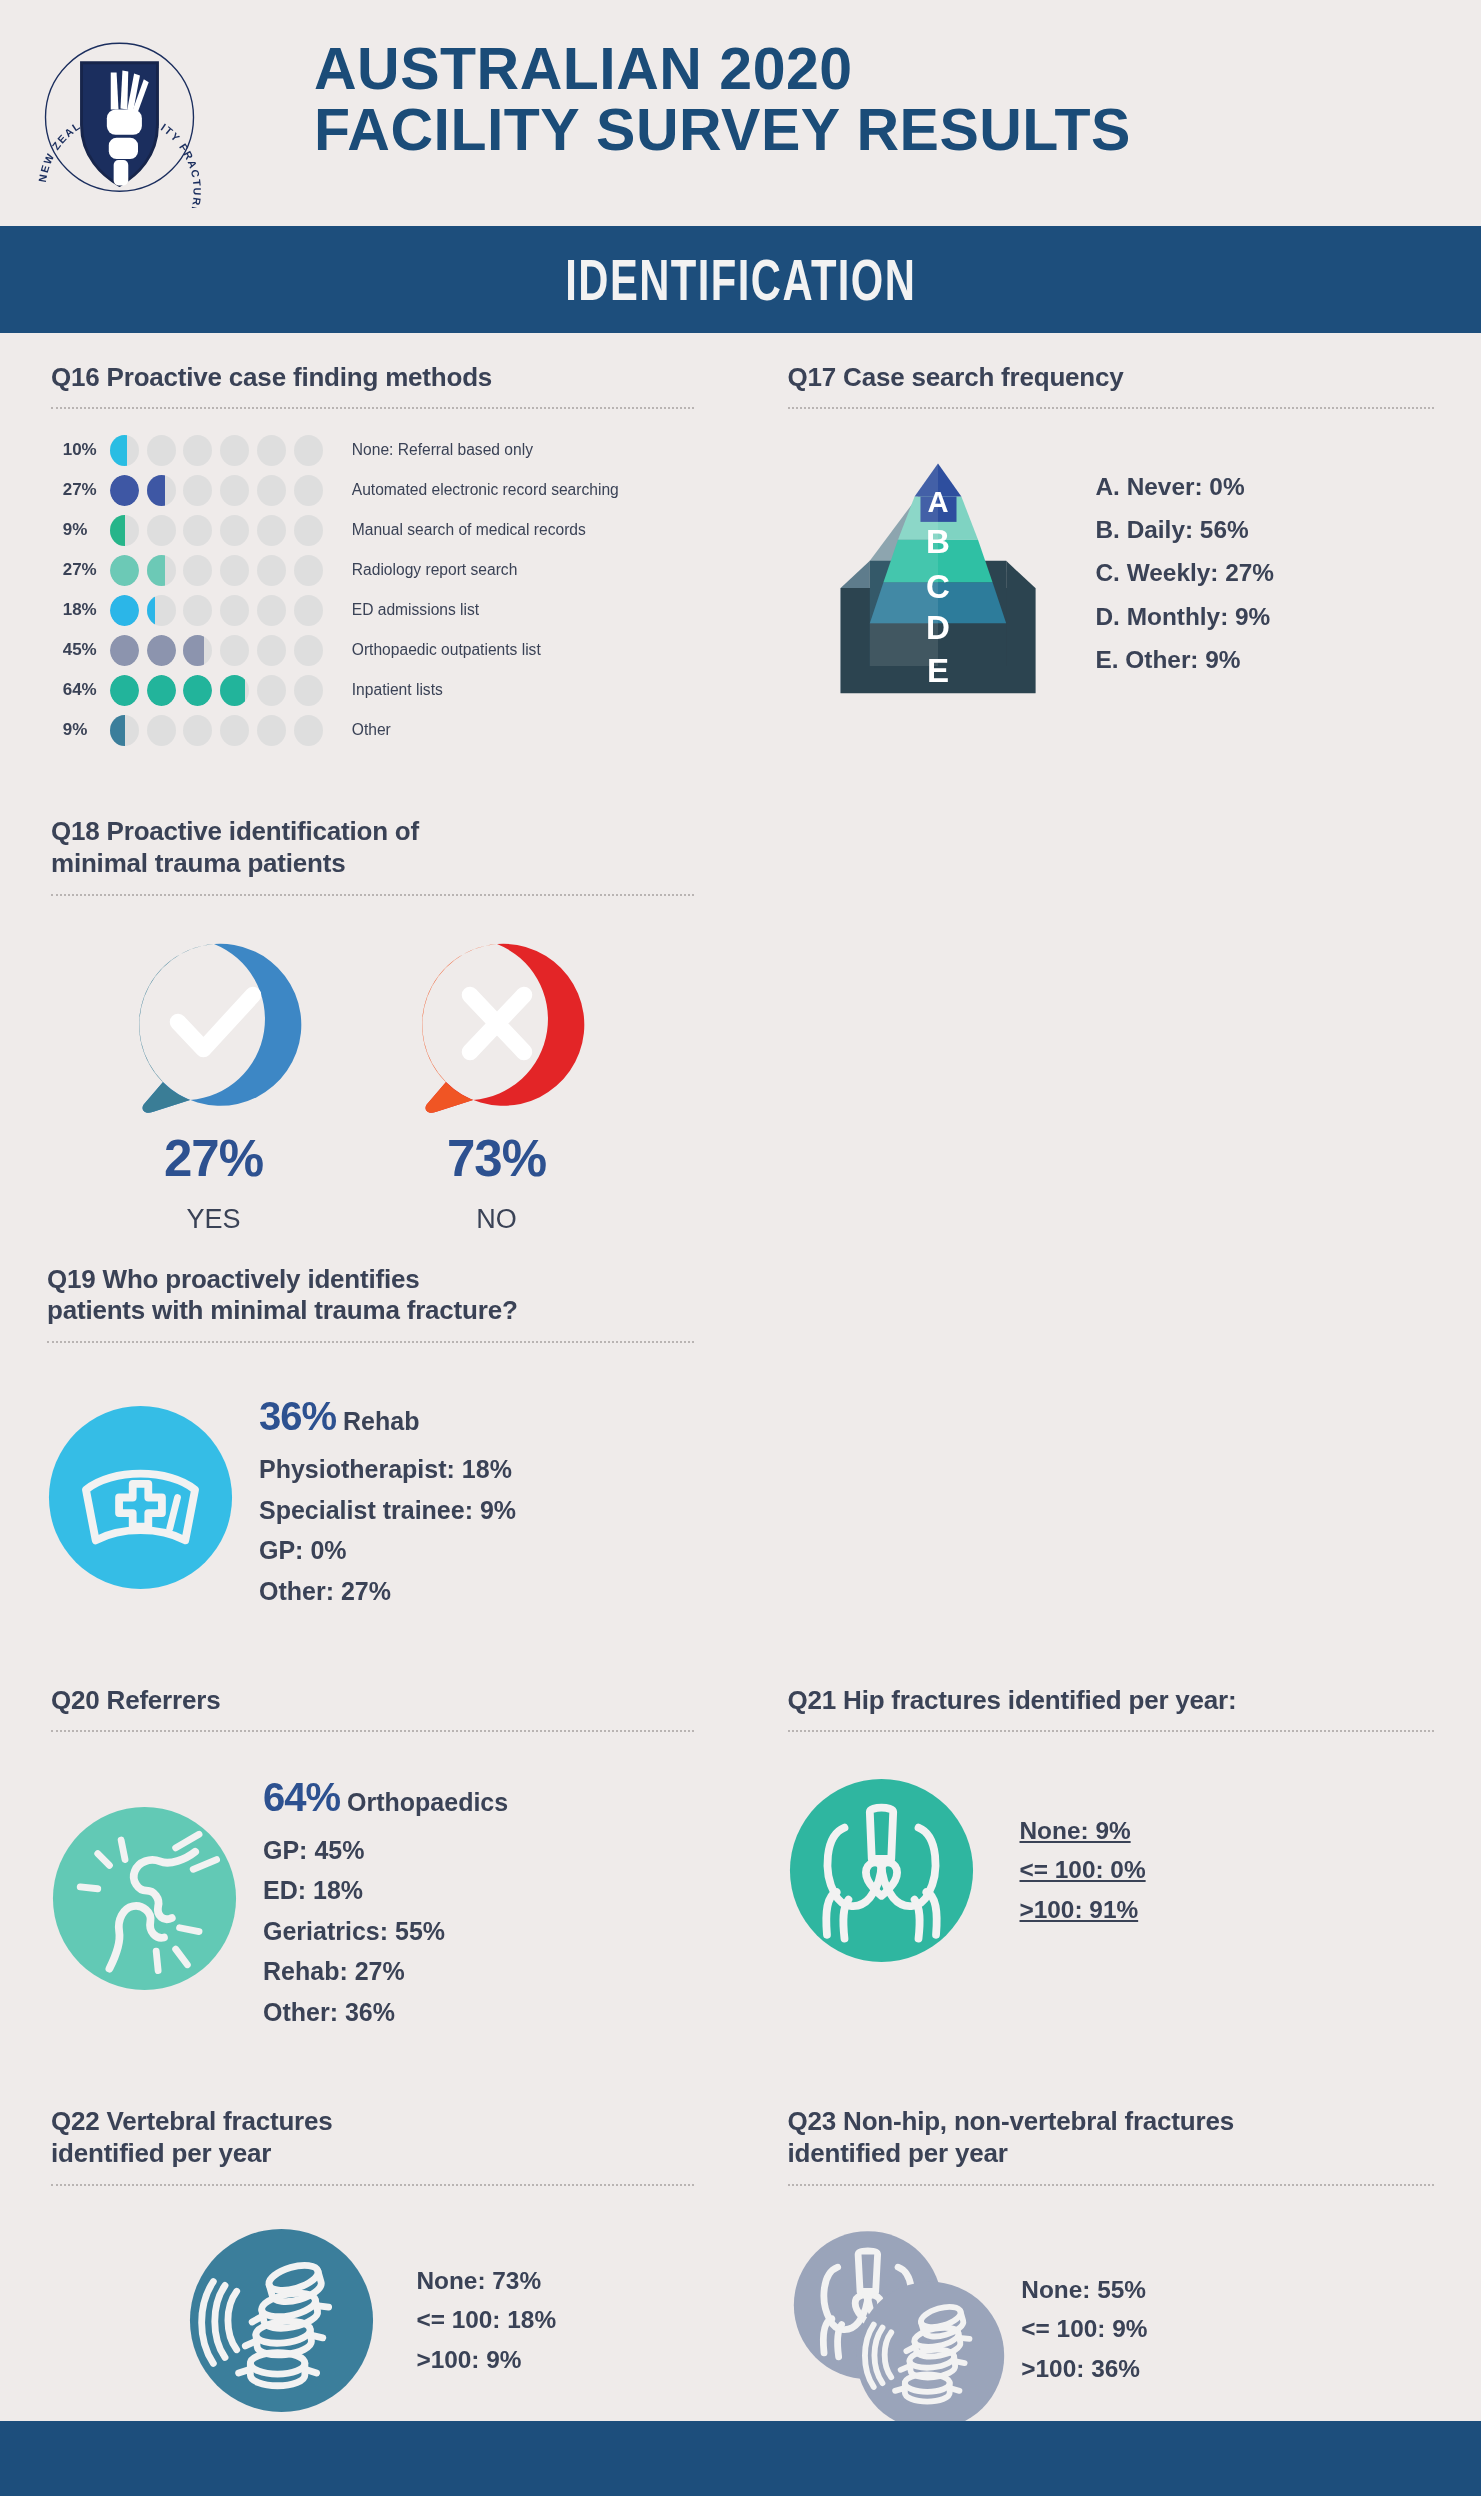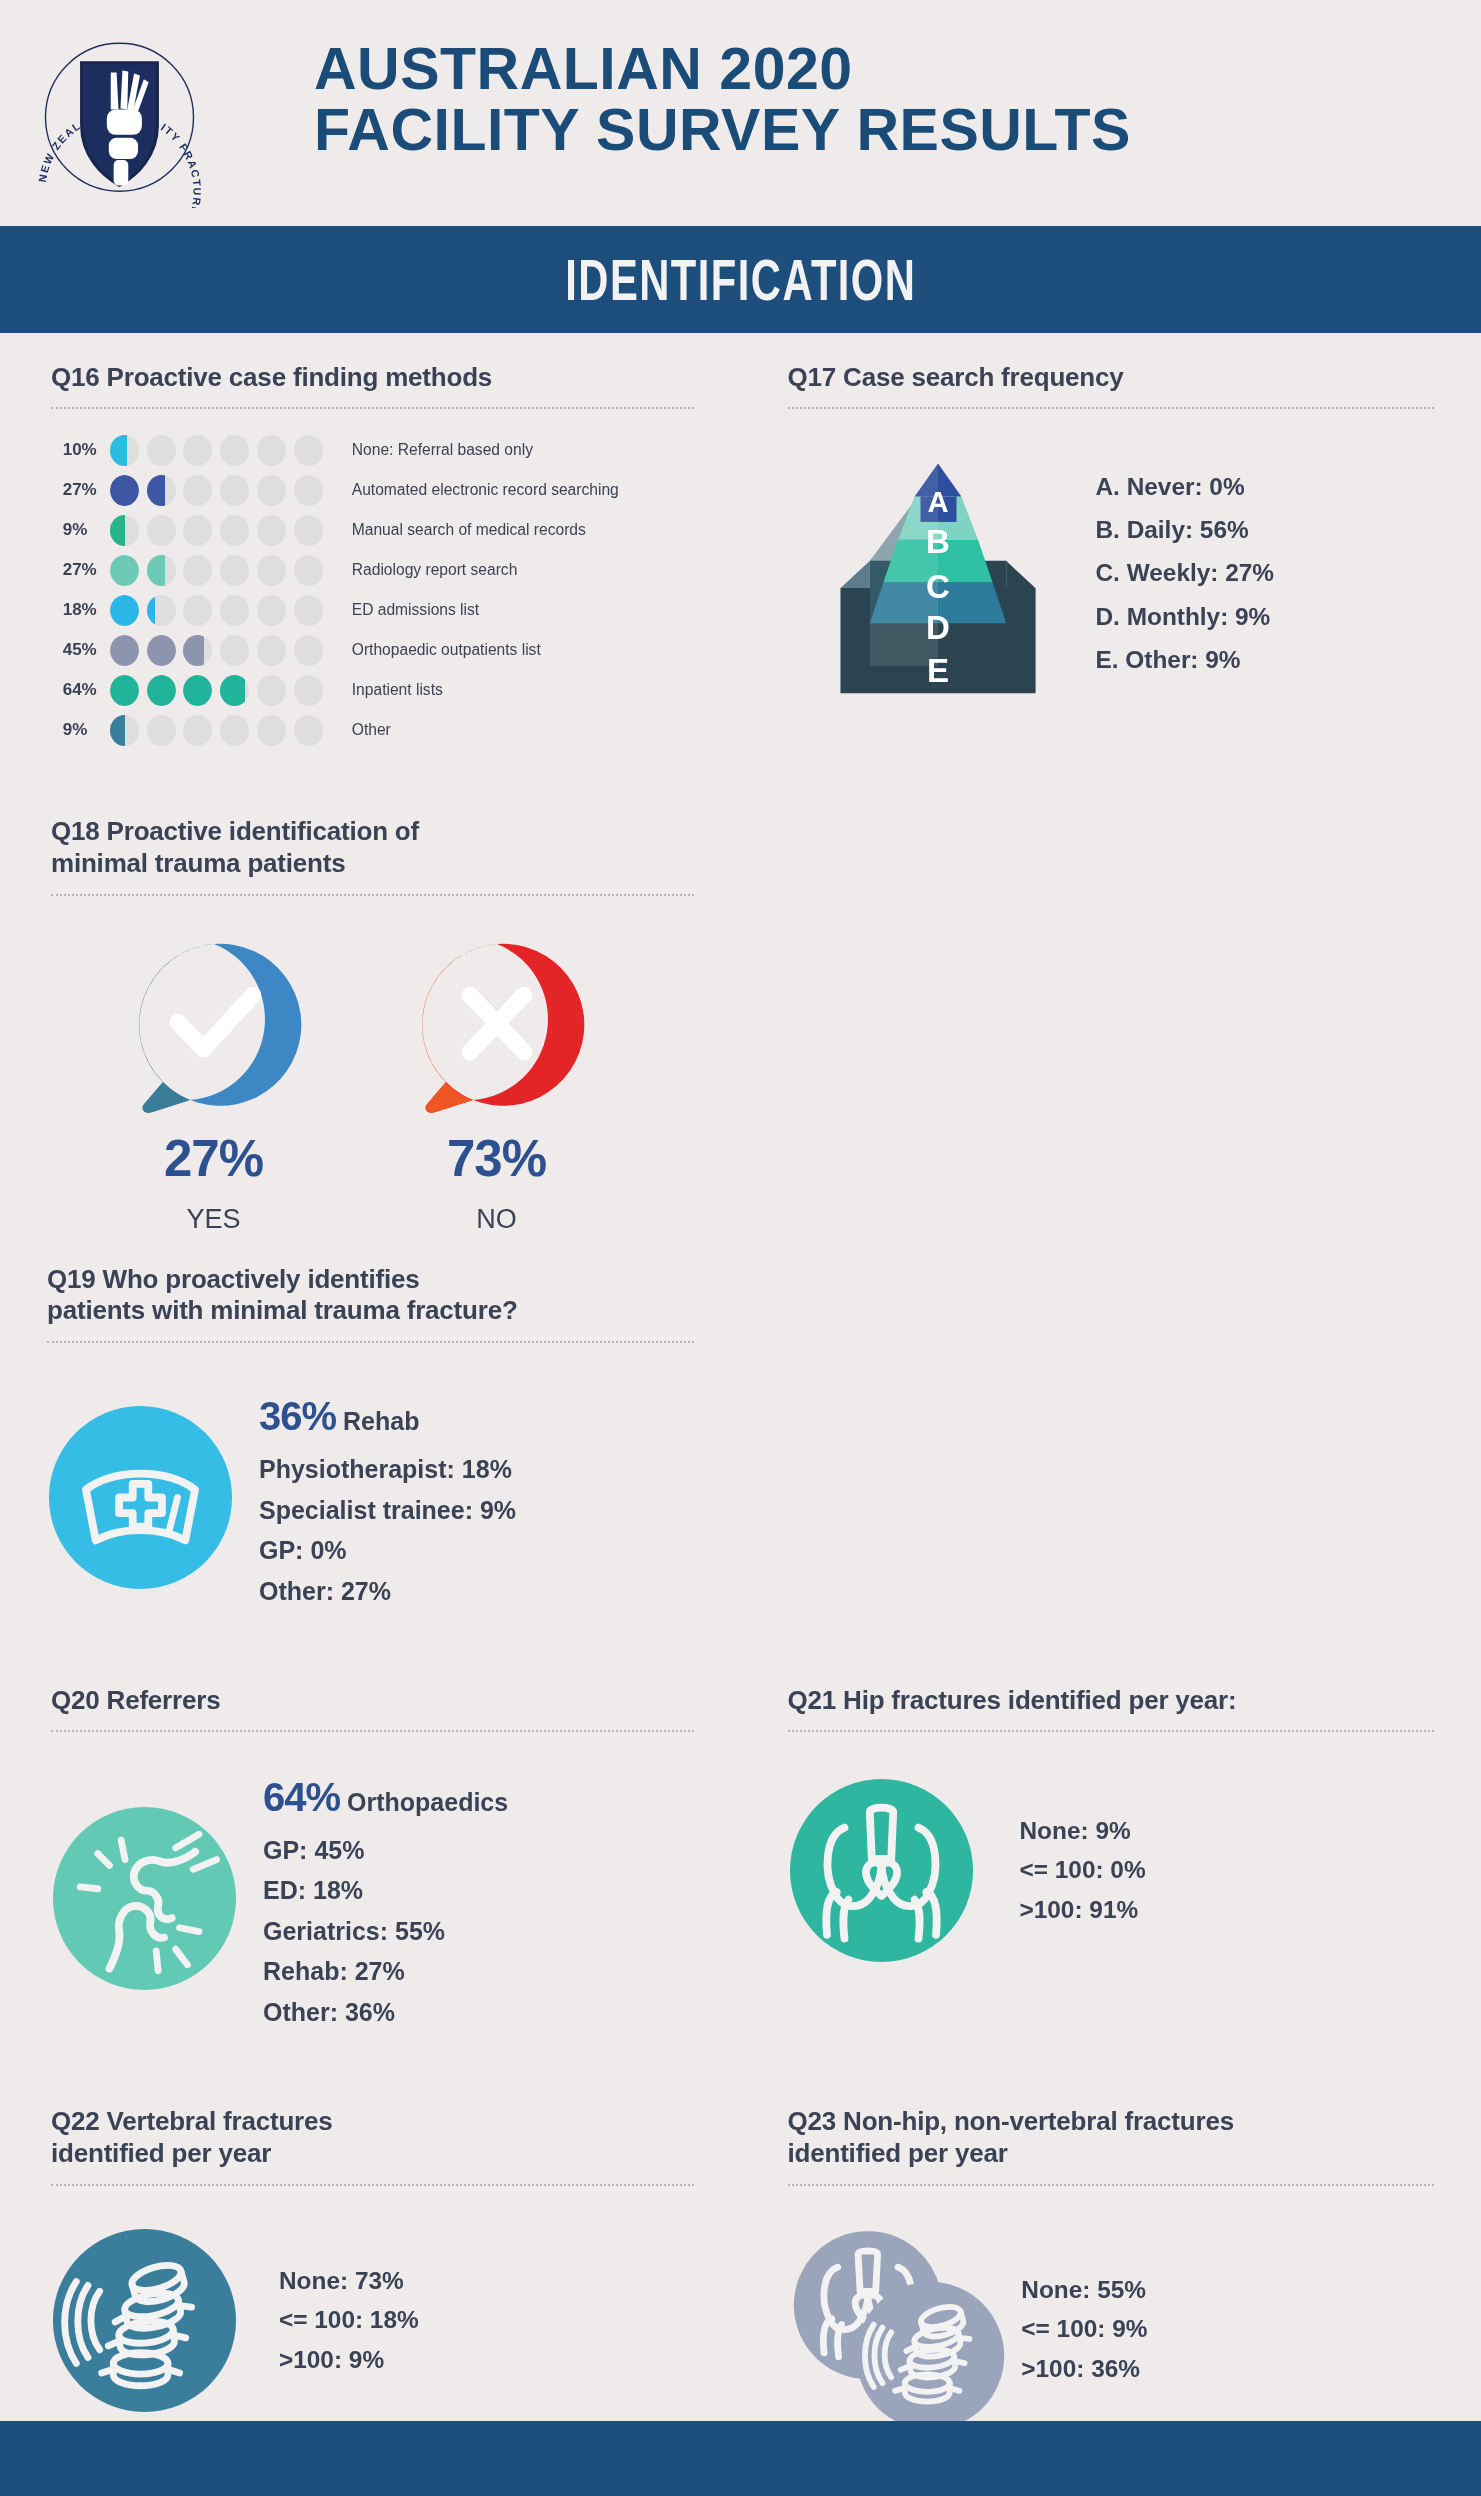--- a/index.html
+++ b/index.html
@@ -461,21 +461,21 @@
           </div>
         </div>
       </div>
     </div>
 
     <div class="cell right">
       <div class="cell-inner">
         <div class="q-title">Q21 Hip fractures identified per year:</div>
         <div class="divider"></div>
 
-        <div class="iconlist" style="margin-top:45px;">
+        <div class="iconlist" style="margin-top:45px;text-decoration:underline;">
           <div class="circ-icon">
             <svg width="187" height="187" viewBox="0 0 192 192">
               <circle cx="96" cy="96" r="94" fill="#2FB6A0"></circle>
               <g fill="none" stroke="#F2F2F2" stroke-width="8" stroke-linecap="round" stroke-linejoin="round">
                 <path d="M84,36 C84,30 108,30 108,36 L106,84 L86,84 Z"></path>
                 <path d="M58,52 C38,60 36,98 48,120 C56,136 74,136 84,124 C92,114 96,100 96,88"></path>
                 <path d="M134,52 C154,60 156,98 144,120 C136,136 118,136 108,124 C100,114 96,100 96,88"></path>
                 <path d="M80,98 C80,88 92,84 96,92 C100,84 112,88 112,98 C112,110 96,122 96,122
                          C96,122 80,110 80,98 Z"></path>
                 <path d="M50,118 C40,122 38,138 40,162 M62,126 C56,134 56,148 58,166"></path>
@@ -498,21 +498,21 @@
   <div class="row" style="margin-top:45px;">
 
     <div class="cell">
       <div class="cell-inner">
         <div class="q-title two">
           <span>Q22 Vertebral fractures</span><br>
           <span>identified per year</span>
         </div>
         <div class="divider"></div>
 
-        <div class="iconlist" style="margin-top:41px;">
+        <div class="iconlist" style="margin-top:41px;justify-content:center;">
           <div class="circ-icon">
             <svg width="187" height="187" viewBox="0 0 192 192">
               <circle cx="96" cy="96" r="94" fill="#3B7E9B"></circle>
               <g fill="none" stroke="#F2F2F2" stroke-width="7" stroke-linecap="round" stroke-linejoin="round">
                 <path d="M50,66 C38,82 38,110 50,126 M38,60 C24,80 24,114 38,134 M26,56 C10,80 10,116 26,140"></path>
                 <g transform="rotate(-16 110 58)">
                   <ellipse cx="110" cy="52" rx="26" ry="11"></ellipse>
                   <path d="M84,52 v12 a26,11 0 0 0 52,0 v-12"></path>
                 </g>
                 <g transform="rotate(-11 104 84)">

